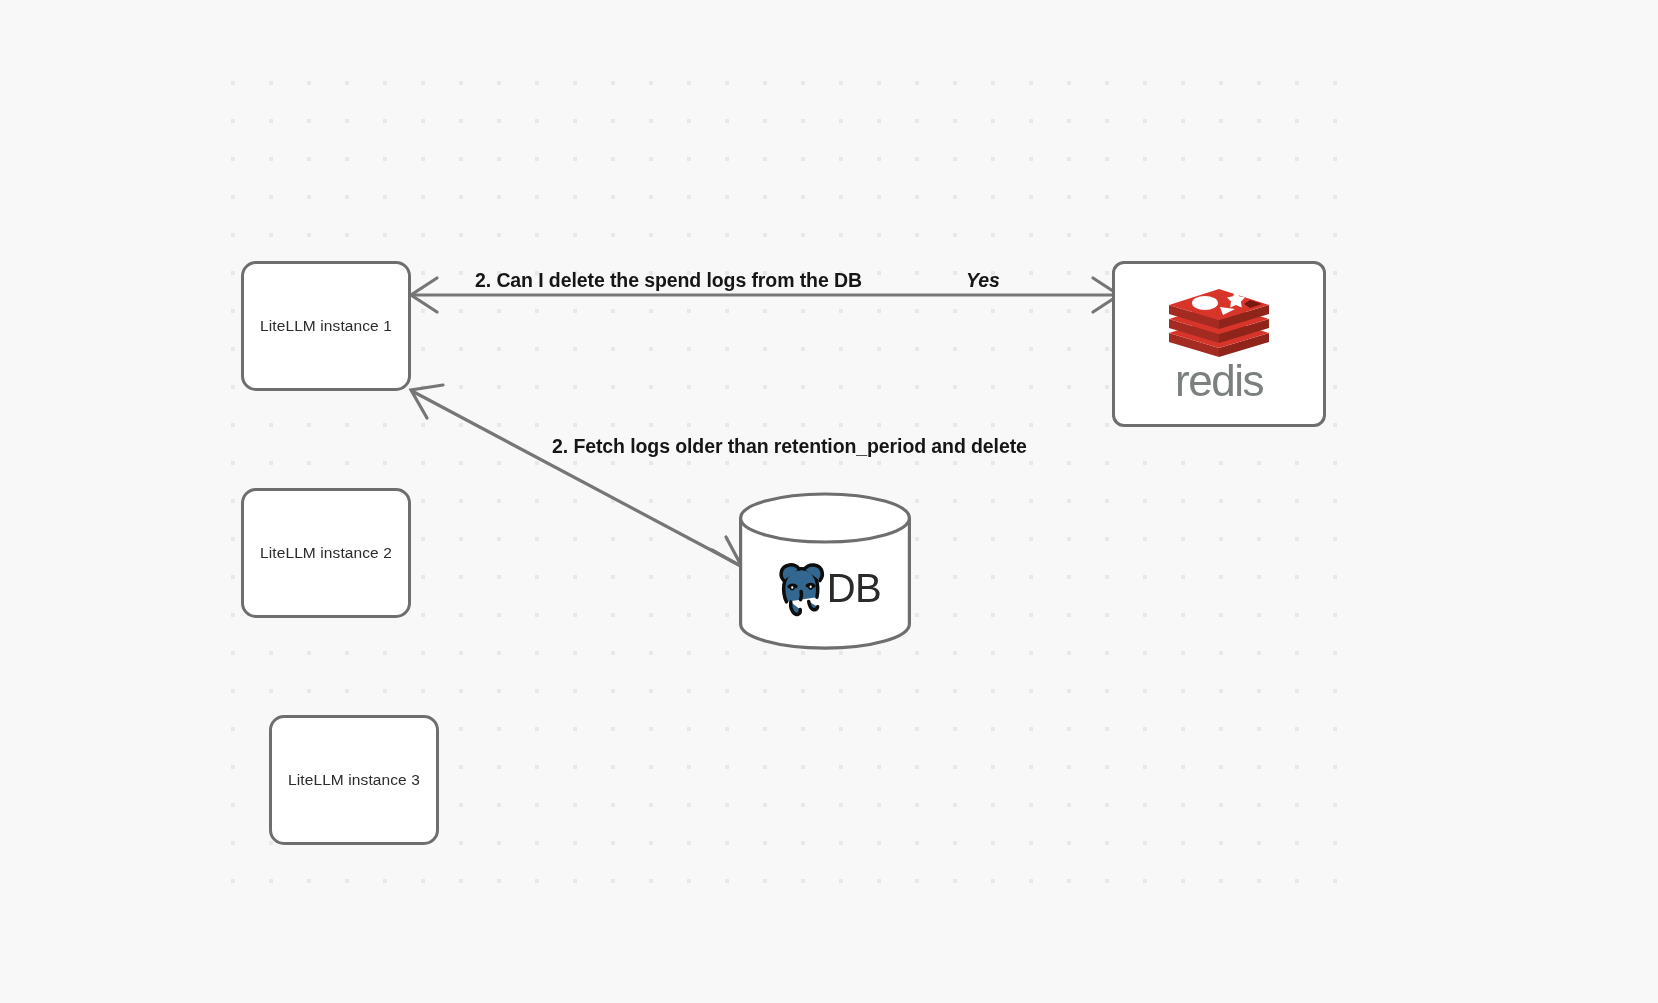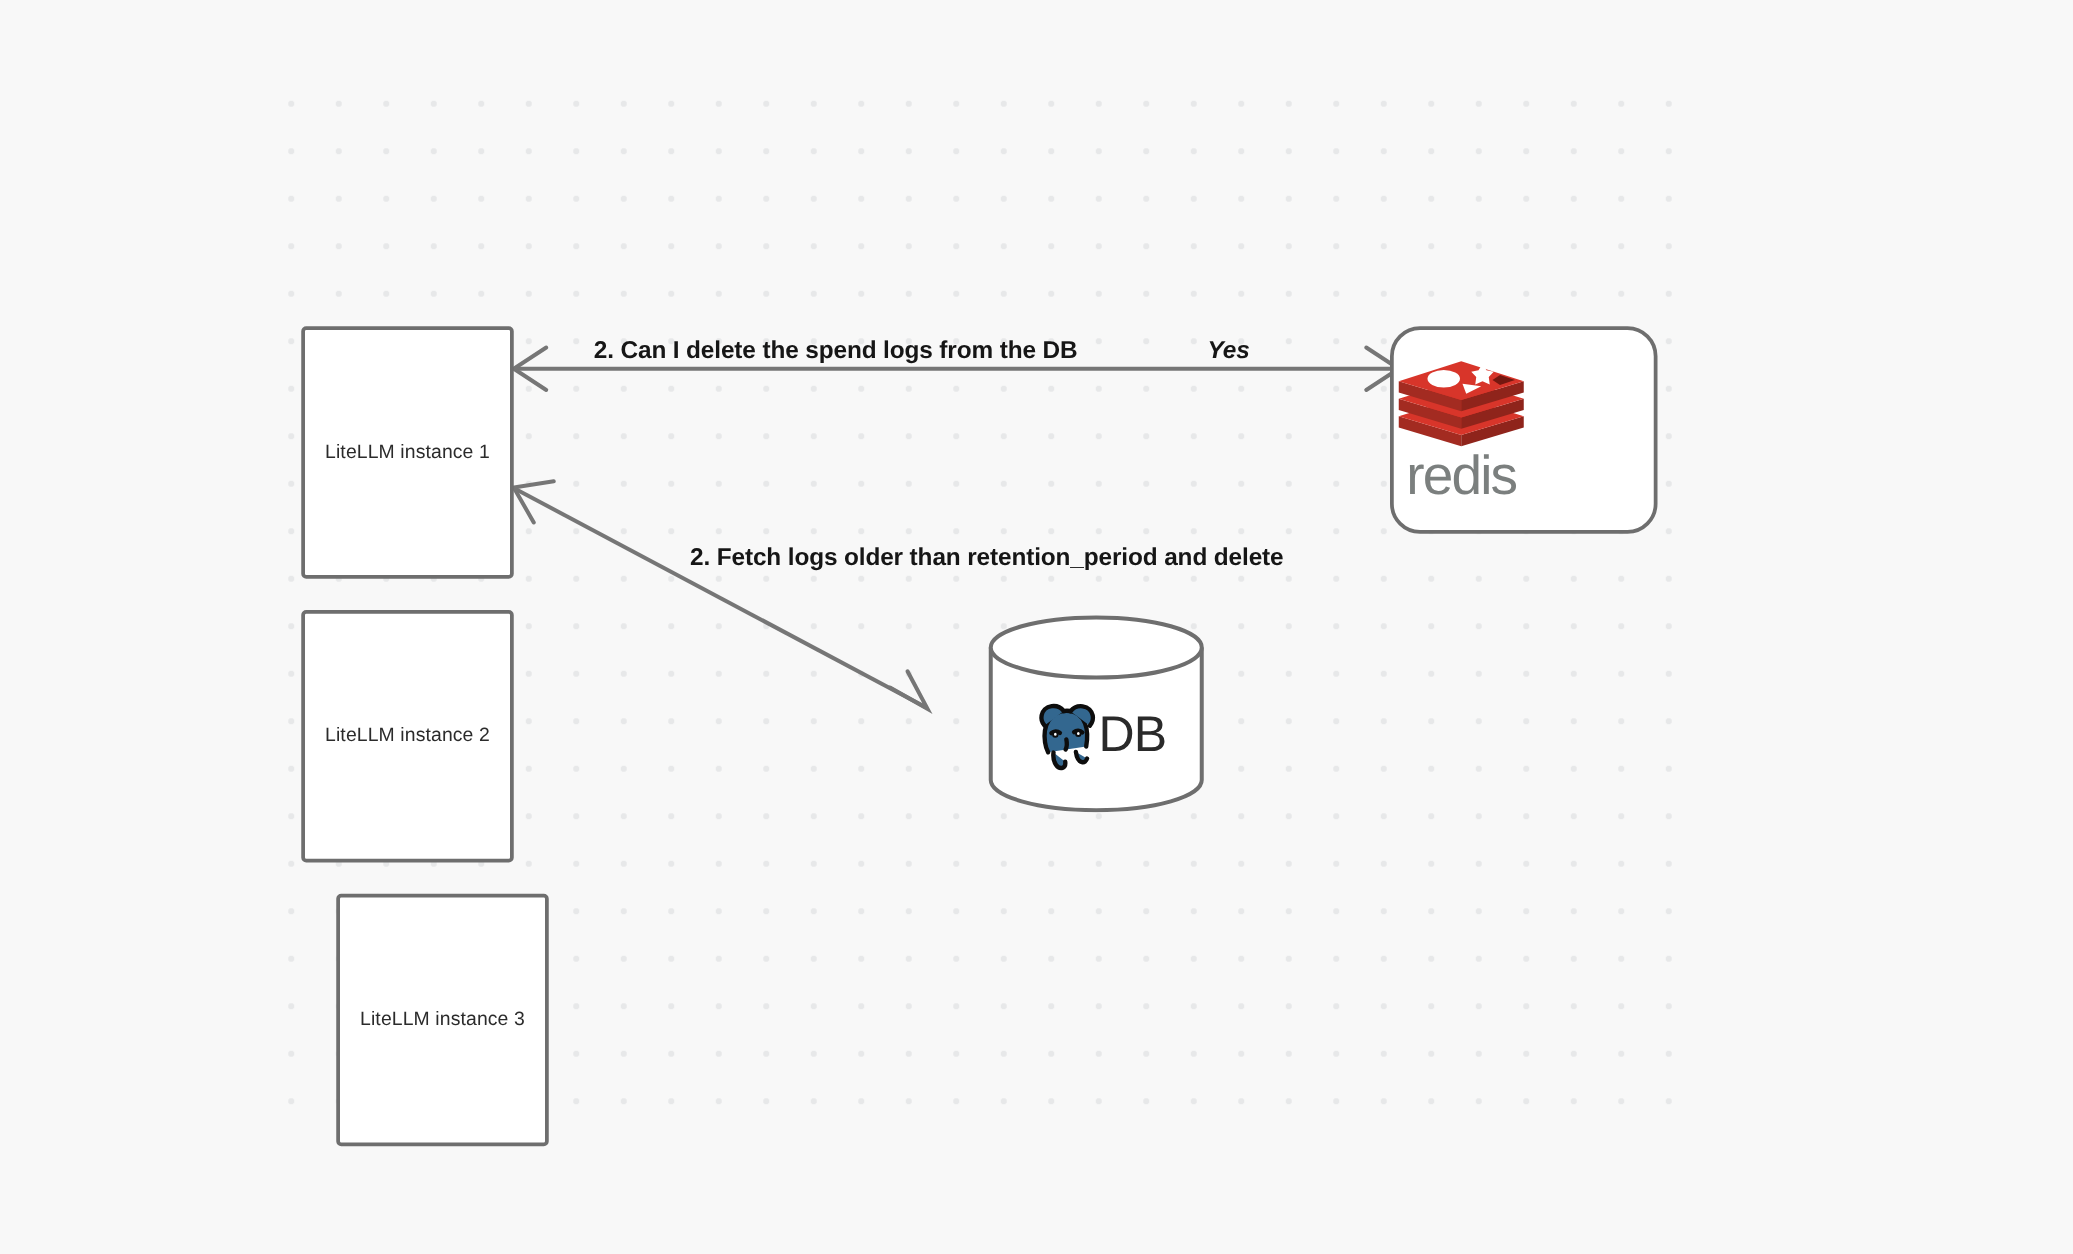--- a/index.html
+++ b/index.html
@@ -36,24 +36,24 @@
     top: 0;
     width: 1658px;
     height: 1003px;
     overflow: visible;
   }
   
   .llm-node {
     position: absolute;
     box-sizing: border-box;
     width: 170px;
-    height: 202px;
+    height: 130px;
     background: #ffffff;
     border: 3px solid #6e6e6e;
-    border-radius: 4px;
+    border-radius: 15px;
     display: flex;
     align-items: center;
     justify-content: center;
   }
   .llm-label {
     font-size: 15.5px;
     color: #2b2b2b;
     letter-spacing: 0.1px;
     font-family: "Liberation Sans", sans-serif;
     white-space: nowrap;
@@ -65,24 +65,24 @@
   
   #node-redis {
     position: absolute;
     box-sizing: border-box;
     left: 1112px;
     top: 261px;
     width: 214px;
     height: 166px;
     background: #ffffff;
     border: 3px solid #6e6e6e;
-    border-radius: 24px;
+    border-radius: 12px;
     display: flex;
     flex-direction: column;
-    align-items: flex-start;
+    align-items: center;
     justify-content: center;
   }
   .redis-logo-wrap {
     display: flex;
     flex-direction: column;
     align-items: center;
     justify-content: center;
     margin-top: -2px;
   }
   .redis-word {
@@ -91,21 +91,21 @@
     font-weight: 400;
     color: #7b7f7e;
     letter-spacing: -1.5px;
     line-height: 0.95;
     margin-top: 1px;
   }
 
   
   #node-db {
     position: absolute;
-    left: 790px;
+    left: 738px;
     top: 492px;
     width: 174px;
     height: 158px;
     text-align: right;
   }
   .db-inner {
     position: absolute;
     inset: 0;
   }
   .db-content {

